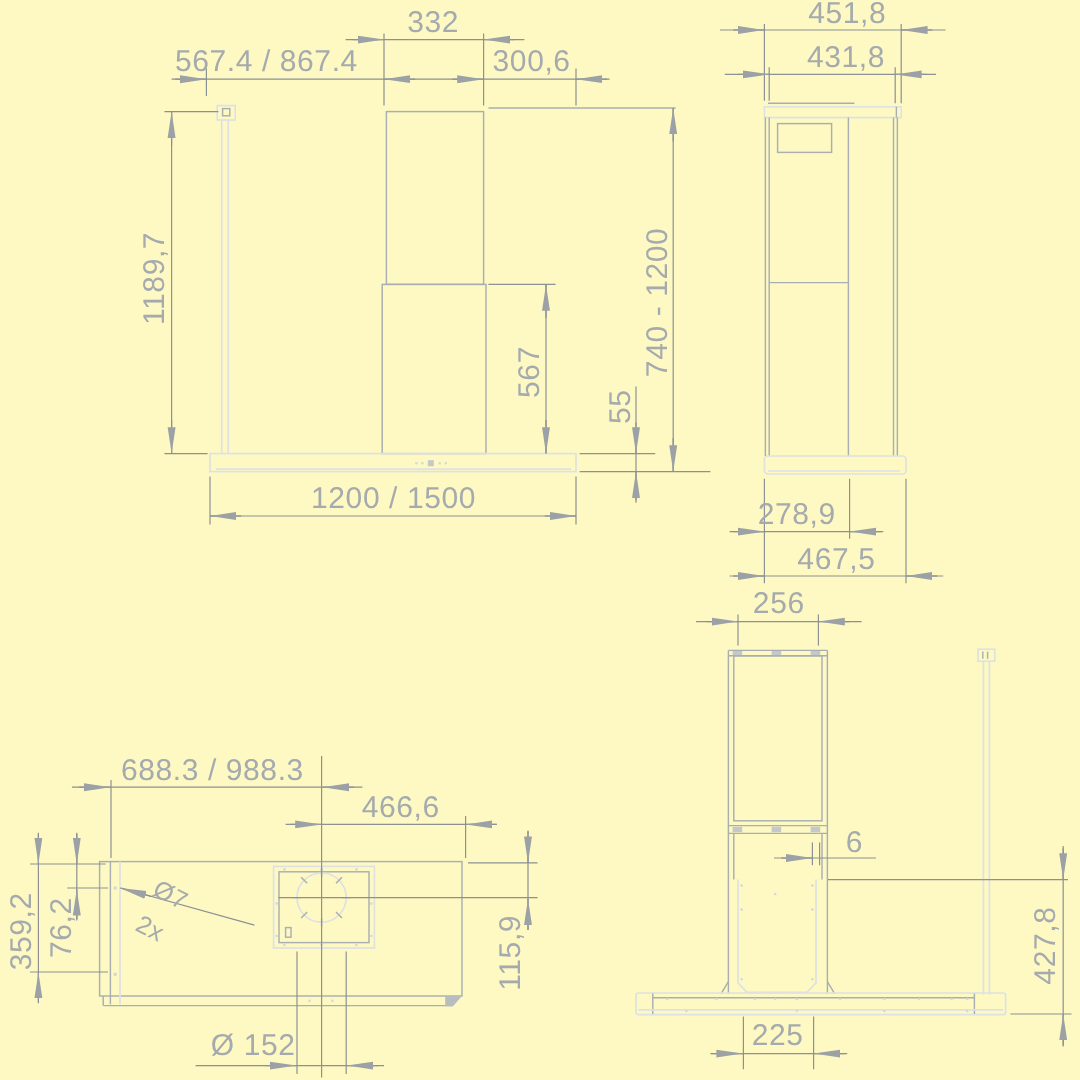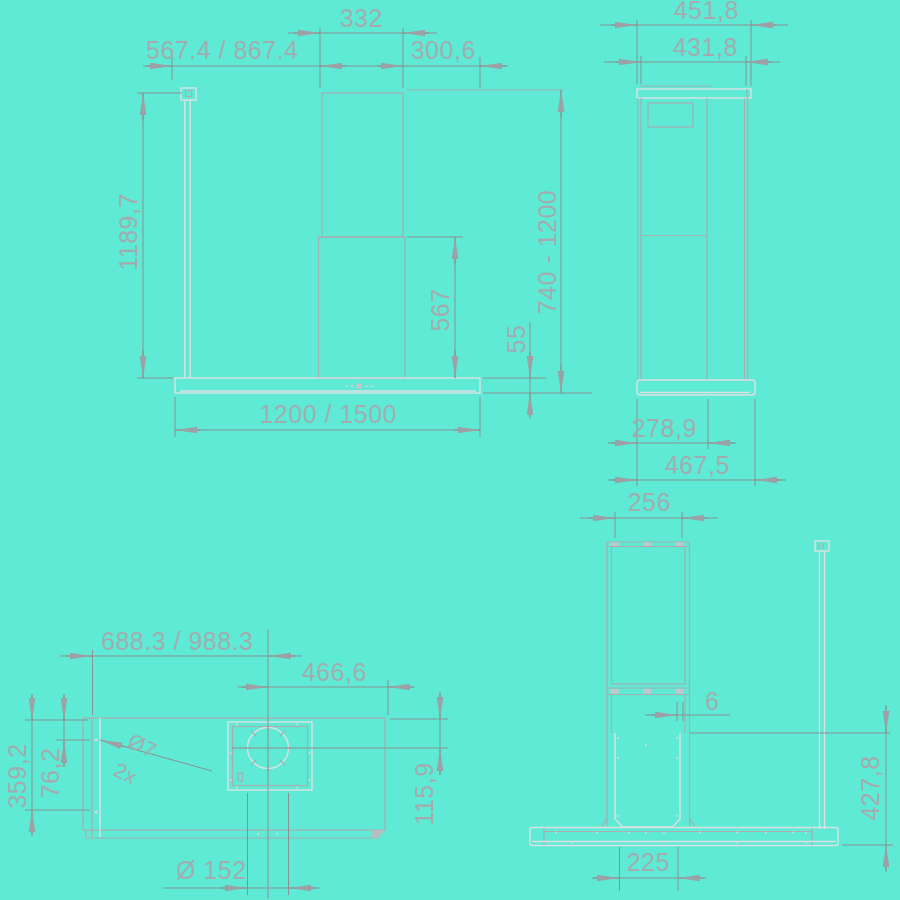--- a/index.html
+++ b/index.html
@@ -1,16 +1,16 @@
 <!DOCTYPE html>
 <html><head>
 <meta charset="utf-8">
 <style>
   html,body{margin:0;padding:0;background:#000;}
-  #canvas{position:relative;width:900px;height:900px;background:#5eead4;overflow:hidden;}
+  #canvas{position:relative;width:900px;height:900px;background:#fef9c3;overflow:hidden;}
   svg{display:block;}
   .ln{stroke:#a8aeb1;stroke-width:1.2;fill:none;}
   .ln2{stroke:#dde1e3;stroke-width:1.4;fill:none;}
   .dim{stroke:#8b9194;stroke-width:1;fill:none;}
   .dot{stroke:#d4d8da;stroke-width:3;stroke-linecap:round;fill:none;}
   .dot2{stroke:#d4d8da;stroke-width:2.2;stroke-linecap:round;fill:none;}
   .tab{fill:#c3c8ca;stroke:none;}
   text{font-family:"Liberation Sans","DejaVu Sans",sans-serif;font-size:25px;fill:#a4aaad;letter-spacing:.5px;}
   .small{font-size:21px;}
 </style>

